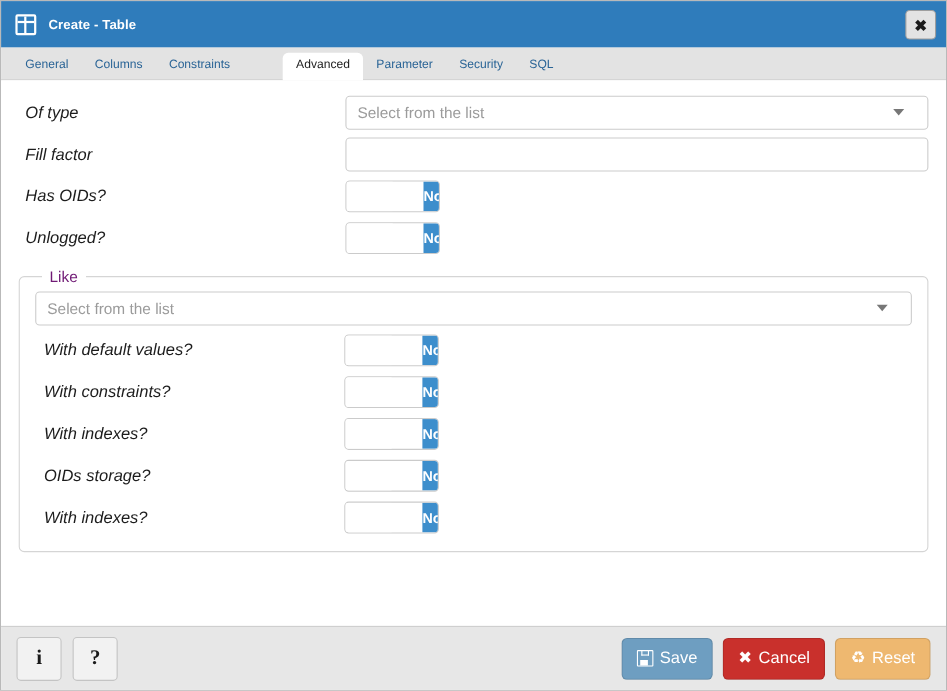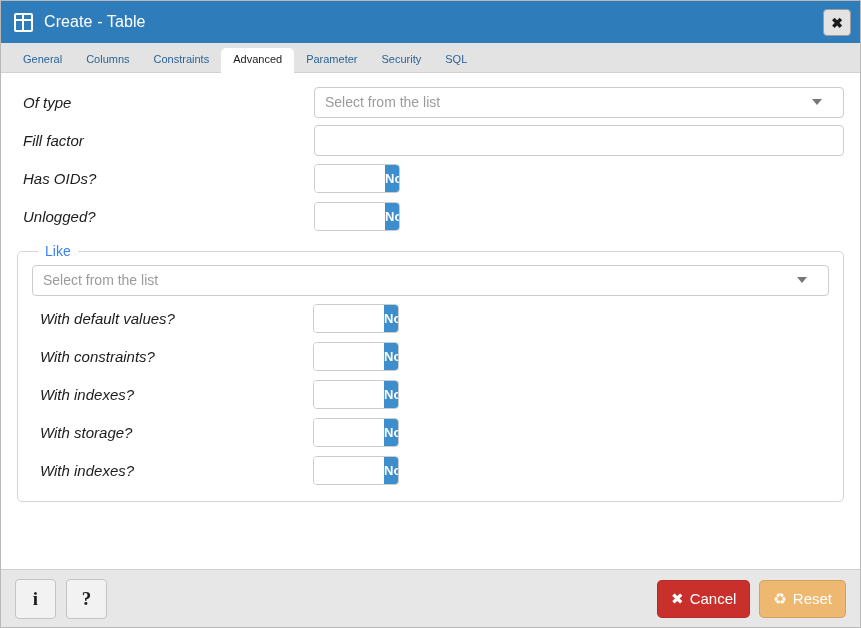--- a/index.html
+++ b/index.html
@@ -56,22 +56,22 @@
   }
   .title-icon:after {
     content: "";
     position: absolute;
     left: 6px; top: 0; bottom: 0;
     width: 2px;
     background: #ffffff;
   }
   .title-text {
     color: #ffffff;
-    font-size: 16px;
-    font-weight: normal;
+    font-size: 12px;
+    font-weight: bold;
     margin-left: 11px;
     letter-spacing: 0.1px;
   }
   .close-btn {
     position: absolute;
     right: 9px;
     top: 8px;
     width: 26px;
     height: 25px;
     background: #e3e3e3;
@@ -106,20 +106,21 @@
     line-height: 1.2;
     white-space: nowrap;
   }
   .tab.active {
     background: #ffffff;
     color: #1c1c1c;
     border-radius: 5px 5px 0 0;
     padding-top: 5px;
     margin-bottom: -1px;
     padding-bottom: 7px;
+    margin-left: 36px;
   }
 
   
   .content {
     flex: 1 1 auto;
     background: #ffffff;
     padding: 10px 16px 0 16px;
     box-sizing: border-box;
     overflow: hidden;
   }
@@ -210,21 +211,21 @@
   .fieldset {
     margin: 8px 0 0 0;
     border: 1px solid #d5d5d5;
     border-radius: 5px;
     padding: 2px 14px 12px 14px;
     box-sizing: border-box;
     position: relative;
   }
   .fieldset > legend {
     font-size: 14px;
-    color: #3b82f6;
+    color: #701a75;
     padding: 0 7px;
     margin-left: 6px;
   }
   .fieldset .lbl { flex: 0 0 281px; padding-left: 8px; }
 
   
   .footer {
     flex: 0 0 58px;
     height: 58px;
     background: #e7e7e7;
@@ -390,21 +391,21 @@
         <div class="lbl">With indexes?</div>
         <div class="fieldwrap">
           <div class="toggle">
             <div class="knob"></div>
             <div class="val">No</div>
           </div>
         </div>
       </div>
 
       <div class="row">
-        <div class="lbl">With storage?</div>
+        <div class="lbl">OIDs storage?</div>
         <div class="fieldwrap">
           <div class="toggle">
             <div class="knob"></div>
             <div class="val">No</div>
           </div>
         </div>
       </div>
 
       <div class="row">
         <div class="lbl">With indexes?</div>
@@ -418,20 +419,24 @@
 
     </fieldset>
   </div>
 
   <div class="footer">
     <div class="foot-left">
       <div class="sqbtn">i</div>
       <div class="sqbtn">?</div>
     </div>
     <div class="foot-right">
+      <div class="abtn save">
+        <span class="ico-save"></span>
+        <span>Save</span>
+      </div>
       <div class="abtn cancel">
         <span class="gl">✖</span>
         <span>Cancel</span>
       </div>
       <div class="abtn reset">
         <span class="gl">♻</span>
         <span>Reset</span>
       </div>
     </div>
   </div>

